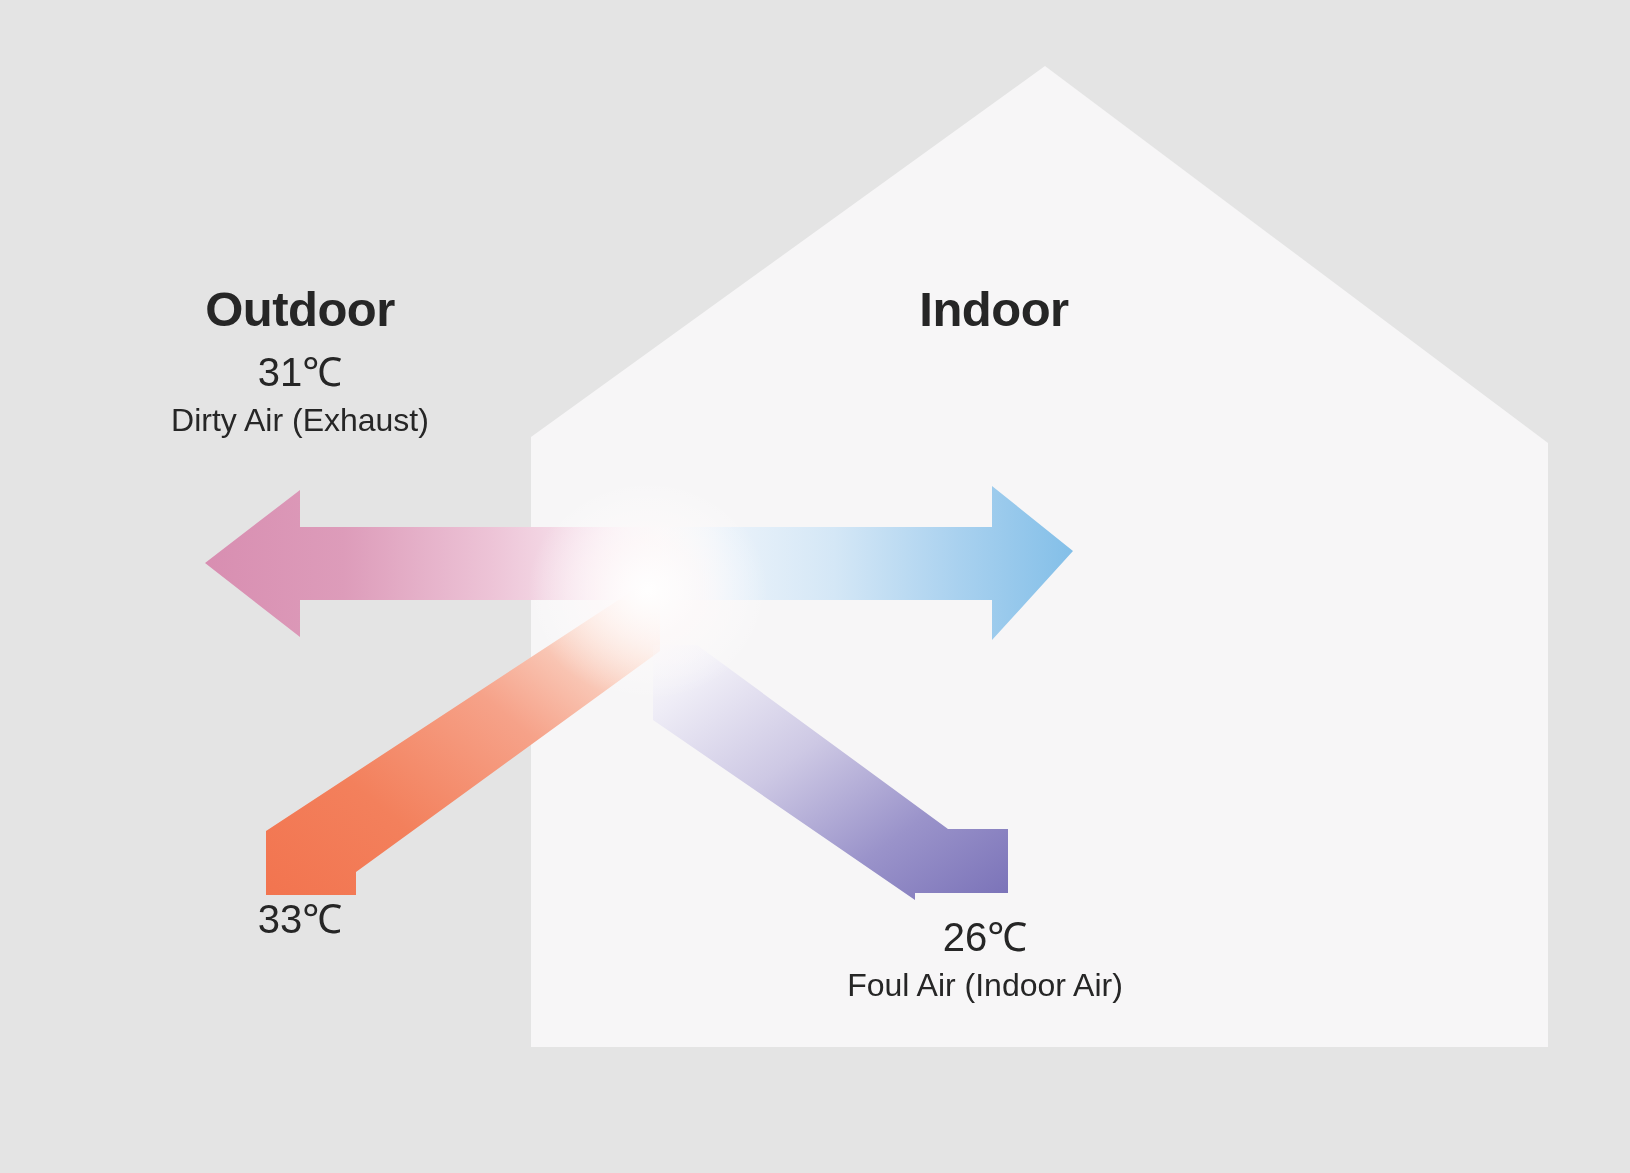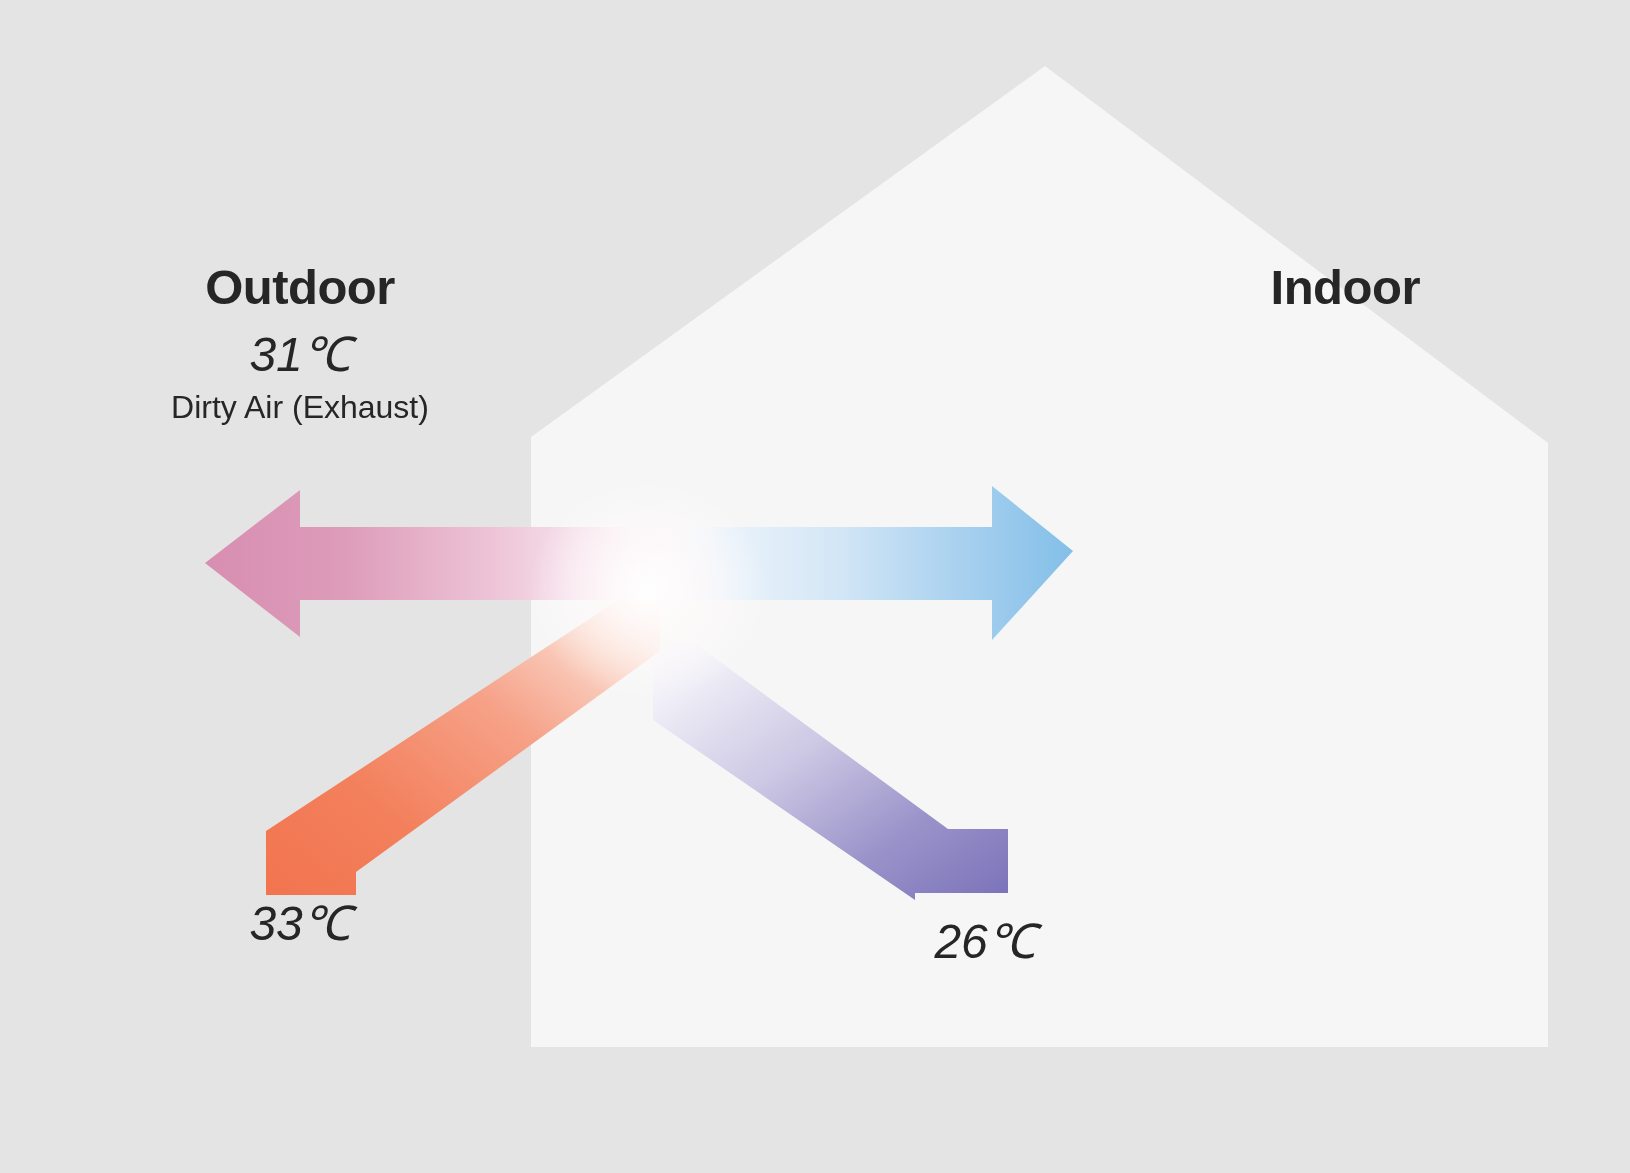--- a/index.html
+++ b/index.html
@@ -8,29 +8,29 @@
     background:#e4e4e4;
     font-family:"Liberation Sans", sans-serif;
     overflow:hidden;
     position:relative;
   }
   #stage{position:absolute;left:0;top:0;width:1630px;height:1173px;}
   svg.layer{position:absolute;left:0;top:0;width:1630px;height:1173px;}
 
   .lbl{position:absolute;color:#262626;text-align:center;line-height:1.22;}
   .zone-title{font-size:49px;font-weight:bold;letter-spacing:-0.5px;}
-  .temp{font-size:48px;font-style:italic;}
+  .temp{font-size:40px;}
   .desc{font-size:32px;}
 
   #outdoor-block{left:30px;top:258px;width:540px;}
-  #indoor-block{left:600px;top:258px;width:820px;text-align:right;}
+  #indoor-block{left:584px;top:258px;width:820px;}
   #outdoor-bottom{left:15px;top:895px;width:570px;}
   #indoor-bottom{left:700px;top:893px;width:570px;margin-top:20px;}
 
-  .lbl .zone-title{display:block;margin-bottom:8px;}
+  .lbl .zone-title{display:block;margin-bottom:8px;margin-top:22px;}
   .lbl .temp{display:block;margin-bottom:4px;}
   .lbl .desc{display:block;}
 </style>
 </head>
 <body>
 
 <div id="stage">
 
   <svg class="layer" viewBox="0 0 1630 1173" preserveAspectRatio="none">
     <polygon points="1045,66 1548,443 1548,1047 531,1047 531,437" fill="#f7f6f7"></polygon>
@@ -98,15 +98,16 @@
   <div class="lbl" id="indoor-block">
     <span class="zone-title">Indoor</span>
   </div>
 
   <div class="lbl" id="outdoor-bottom">
     <span class="temp">33℃</span>
   </div>
 
   <div class="lbl" id="indoor-bottom">
     <span class="temp">26℃</span>
+    <span class="desc">Foul Air (Indoor Air)</span>
   </div>
 
 </div>
 
 </body></html>

